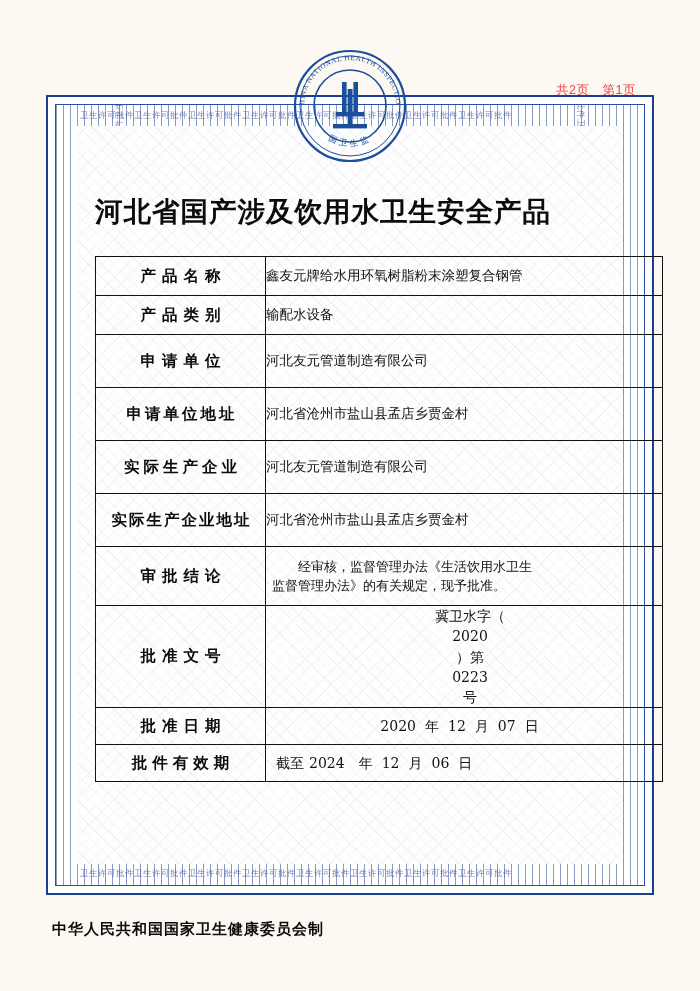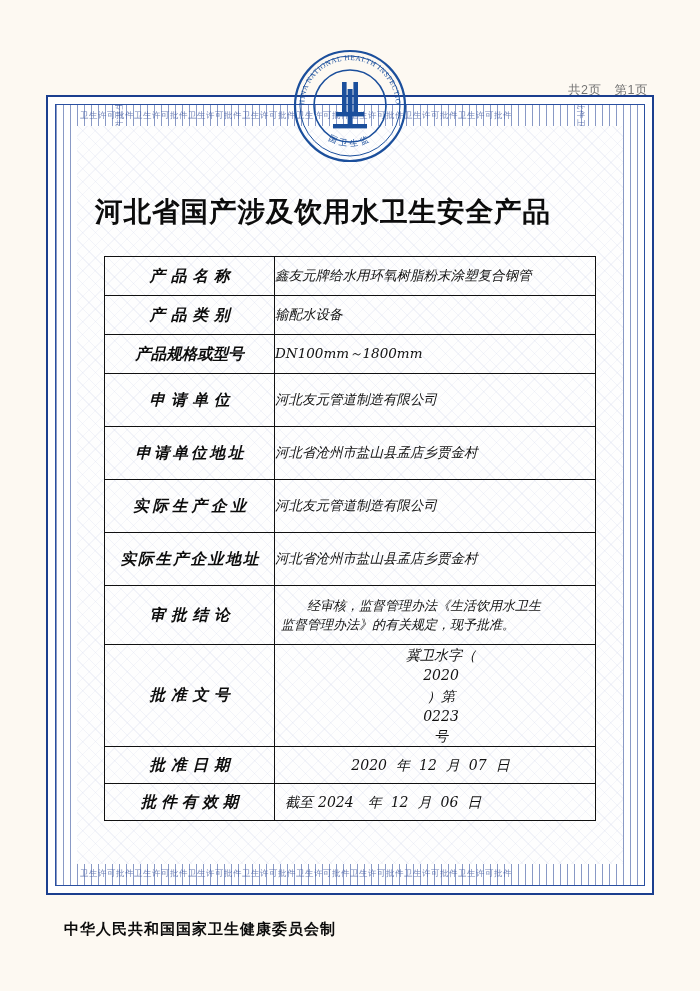--- a/index.html
+++ b/index.html
@@ -12,23 +12,23 @@
     background: #fdf9f2;
     font-family: "Liberation Sans", sans-serif;
     position: relative;
     overflow: hidden;
   }
 
   
   .page-count {
     position: absolute;
     top: 82px;
-    right: 52px;
+    right: 64px;
     font-size: 12.5px;
-    color: #737373;
+    color: #ef4444;
     letter-spacing: 0.5px;
     white-space: nowrap;
   }
   .page-count span { margin-left: 9px; }
 
   
   .emblem {
     position: absolute;
     top: 48px;
     left: 50%;
@@ -121,24 +121,23 @@
     font-size: 31px;
     font-weight: bold;
     color: #0c0c0c;
     letter-spacing: 7px;
     text-indent: 7px;
   }
 
   
   table.cert-table {
     margin: 26px auto 0 auto;
-    width: 492px;
+    width: 568px;
     border-collapse: collapse;
     table-layout: fixed;
-    font-style: italic;
   }
   table.cert-table td {
     border: 1px solid #111;
     vertical-align: middle;
     padding: 0;
   }
   td.lbl {
     width: 170px;
     text-align: center;
     font-family: "DejaVu Serif", "Liberation Serif", serif;
@@ -210,21 +209,21 @@
     font-size: 14px;
     color: #111;
     padding-left: 10px;
   }
   .valid-row .unit { margin: 0 9px; }
   .valid-row .u { margin: 0 5px; }
 
   
   .footer {
     position: absolute;
-    left: 64px;
+    left: 52px;
     bottom: 52px;
     font-family: "DejaVu Serif", "Liberation Serif", serif;
     font-size: 15px;
     font-weight: bold;
     color: #0c0c0c;
     letter-spacing: 1px;
   }
 </style>
 </head>
 <body>
@@ -278,26 +277,20 @@
             <span class="spaced">产品名称</span>
           </td>
           <td class="val">鑫友元牌给水用环氧树脂粉末涂塑复合钢管</td>
         </tr>
         <tr class="r-cat">
           <td class="lbl">
             <span class="spaced">产品类别</span>
           </td>
           <td class="val">输配水设备</td>
         </tr>
-        <tr class="r-spec">
-          <td class="lbl">
-            <span>产品规格或型号</span>
-          </td>
-          <td class="val">DN100mm～1800mm</td>
-        </tr>
         <tr class="r-applicant">
           <td class="lbl">
             <span class="spaced">申请单位</span>
           </td>
           <td class="val">河北友元管道制造有限公司</td>
         </tr>
         <tr class="r-addr">
           <td class="lbl">
             <span class="spaced" style="letter-spacing:3px;text-indent:3px">申请单位地址</span>
           </td>

